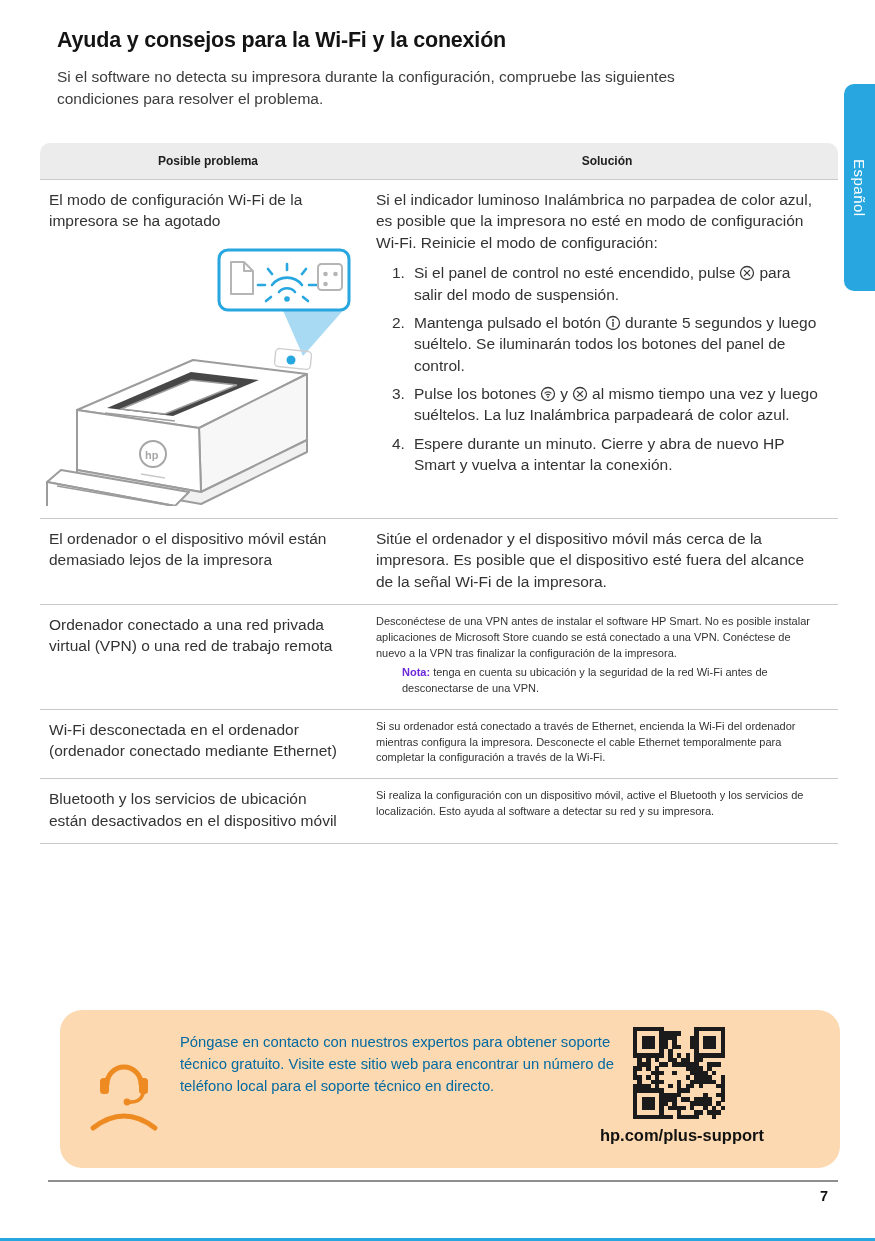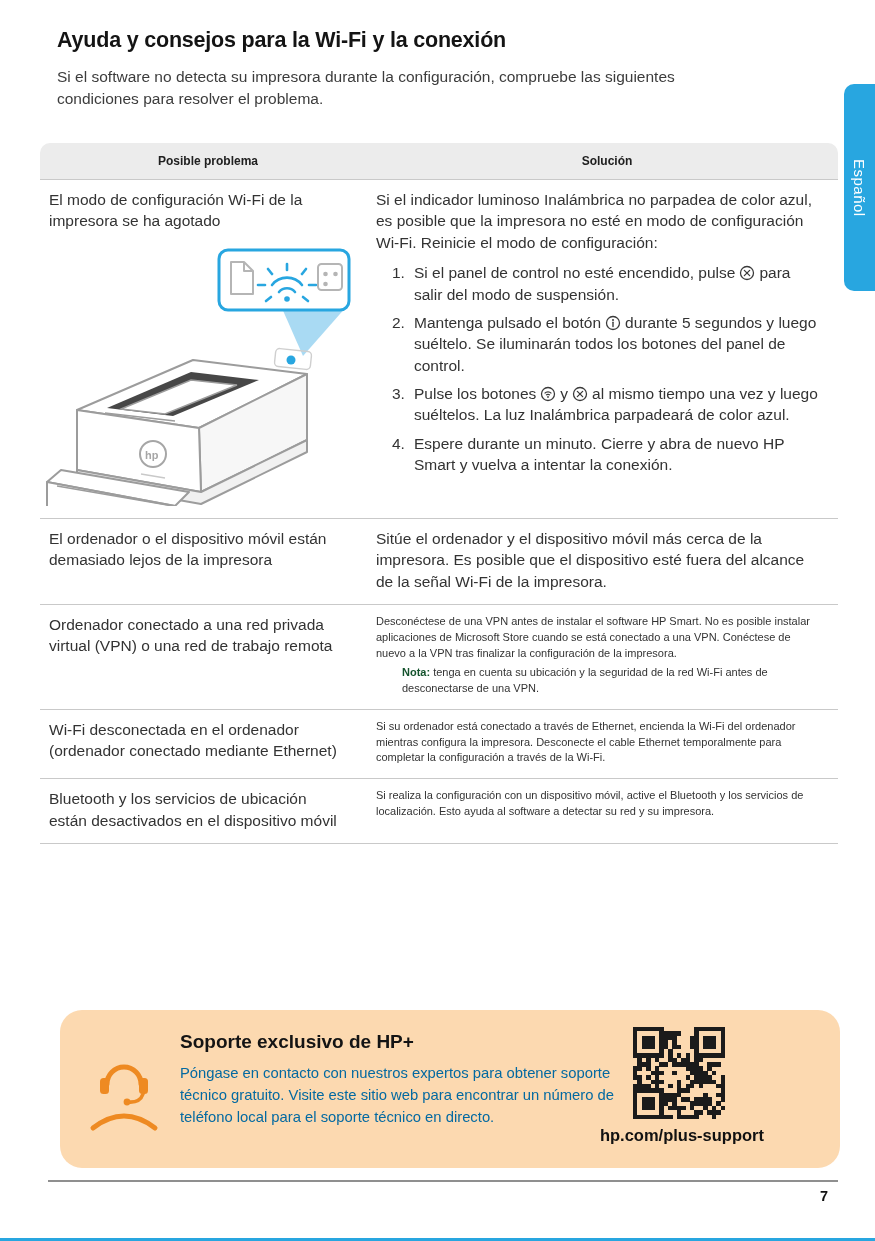--- a/index.html
+++ b/index.html
@@ -23,21 +23,21 @@
   .row { display:grid; grid-template-columns:336px 1fr; border-bottom:1px solid #c9c9c9; padding:9px 0 12px 0; }
   .cell-p { padding-left:9px; padding-right:34px; font-size:15.5px; line-height:1.38; color:#333; }
   .cell-s { padding-right:18px; font-size:15.5px; line-height:1.38; color:#333; }
   .row.condensed .cell-s { font-size:11px; line-height:1.45; }
   .steps { margin-top:9px; }
   .step { display:flex; margin-bottom:7px; }
   .step-num { flex:0 0 22px; margin-left:16px; }
   .step-body { flex:1; }
   .btn-icon { display:inline-block; vertical-align:-3px; margin:0 4px; }
   .note { margin-left:26px; margin-top:3px; }
-  .note b { color:#14532d; }
+  .note b { color:#6d28d9; }
 
   .printer-art { display:block; margin:12px 0 0 -8px; }
 
   
   .support { position:absolute; left:60px; top:1010px; width:780px; height:158px; background:#fcd9b0; border-radius:22px; }
   .support .headset { position:absolute; left:26px; top:38px; }
   .support .txt { position:absolute; left:120px; top:21px; width:450px; }
   .support .txt h2 { font-size:19px; font-weight:700; color:#141414; margin-bottom:9px; }
   .support .txt p { font-size:14.8px; line-height:1.5; color:#0369a1; }
   .support .qr { position:absolute; left:573px; top:17px; width:92px; height:92px; }
@@ -205,21 +205,20 @@
       <g stroke="#ee8a22" fill="none" stroke-linecap="round">
         <path d="M21 36 a 17 17 0 1 1 34 0" stroke-width="5"></path>
         <rect x="14" y="30" width="9" height="16" rx="3.5" fill="#ee8a22" stroke="none"></rect>
         <rect x="53" y="30" width="9" height="16" rx="3.5" fill="#ee8a22" stroke="none"></rect>
         <path d="M57 46 q -3 9 -15 8" stroke-width="3.6"></path>
         <circle cx="41" cy="54" r="3.4" fill="#ee8a22" stroke="none"></circle>
         <path d="M7 80 q 31 -24 62 0" stroke-width="5"></path>
       </g>
     </svg>
     <div class="txt">
-      <h2>Soporte exclusivo de HP+</h2>
       <p>Póngase en contacto con nuestros expertos para obtener soporte técnico gratuito. Visite este sitio web para encontrar un número de teléfono local para el soporte técnico en directo.</p>
     </div>
     <div class="qr" id="qr"><svg width="92" height="92" viewBox="0 0 92.4 92.4" fill="#1b1b1b" shape-rendering="crispEdges">
           <rect x="0.0" y="0.0" width="4.5" height="4.5"></rect>
           <rect x="4.4" y="0.0" width="4.5" height="4.5"></rect>
           <rect x="8.8" y="0.0" width="4.5" height="4.5"></rect>
           <rect x="13.2" y="0.0" width="4.5" height="4.5"></rect>
           <rect x="17.6" y="0.0" width="4.5" height="4.5"></rect>
           <rect x="22.0" y="0.0" width="4.5" height="4.5"></rect>
           <rect x="26.4" y="0.0" width="4.5" height="4.5"></rect>

